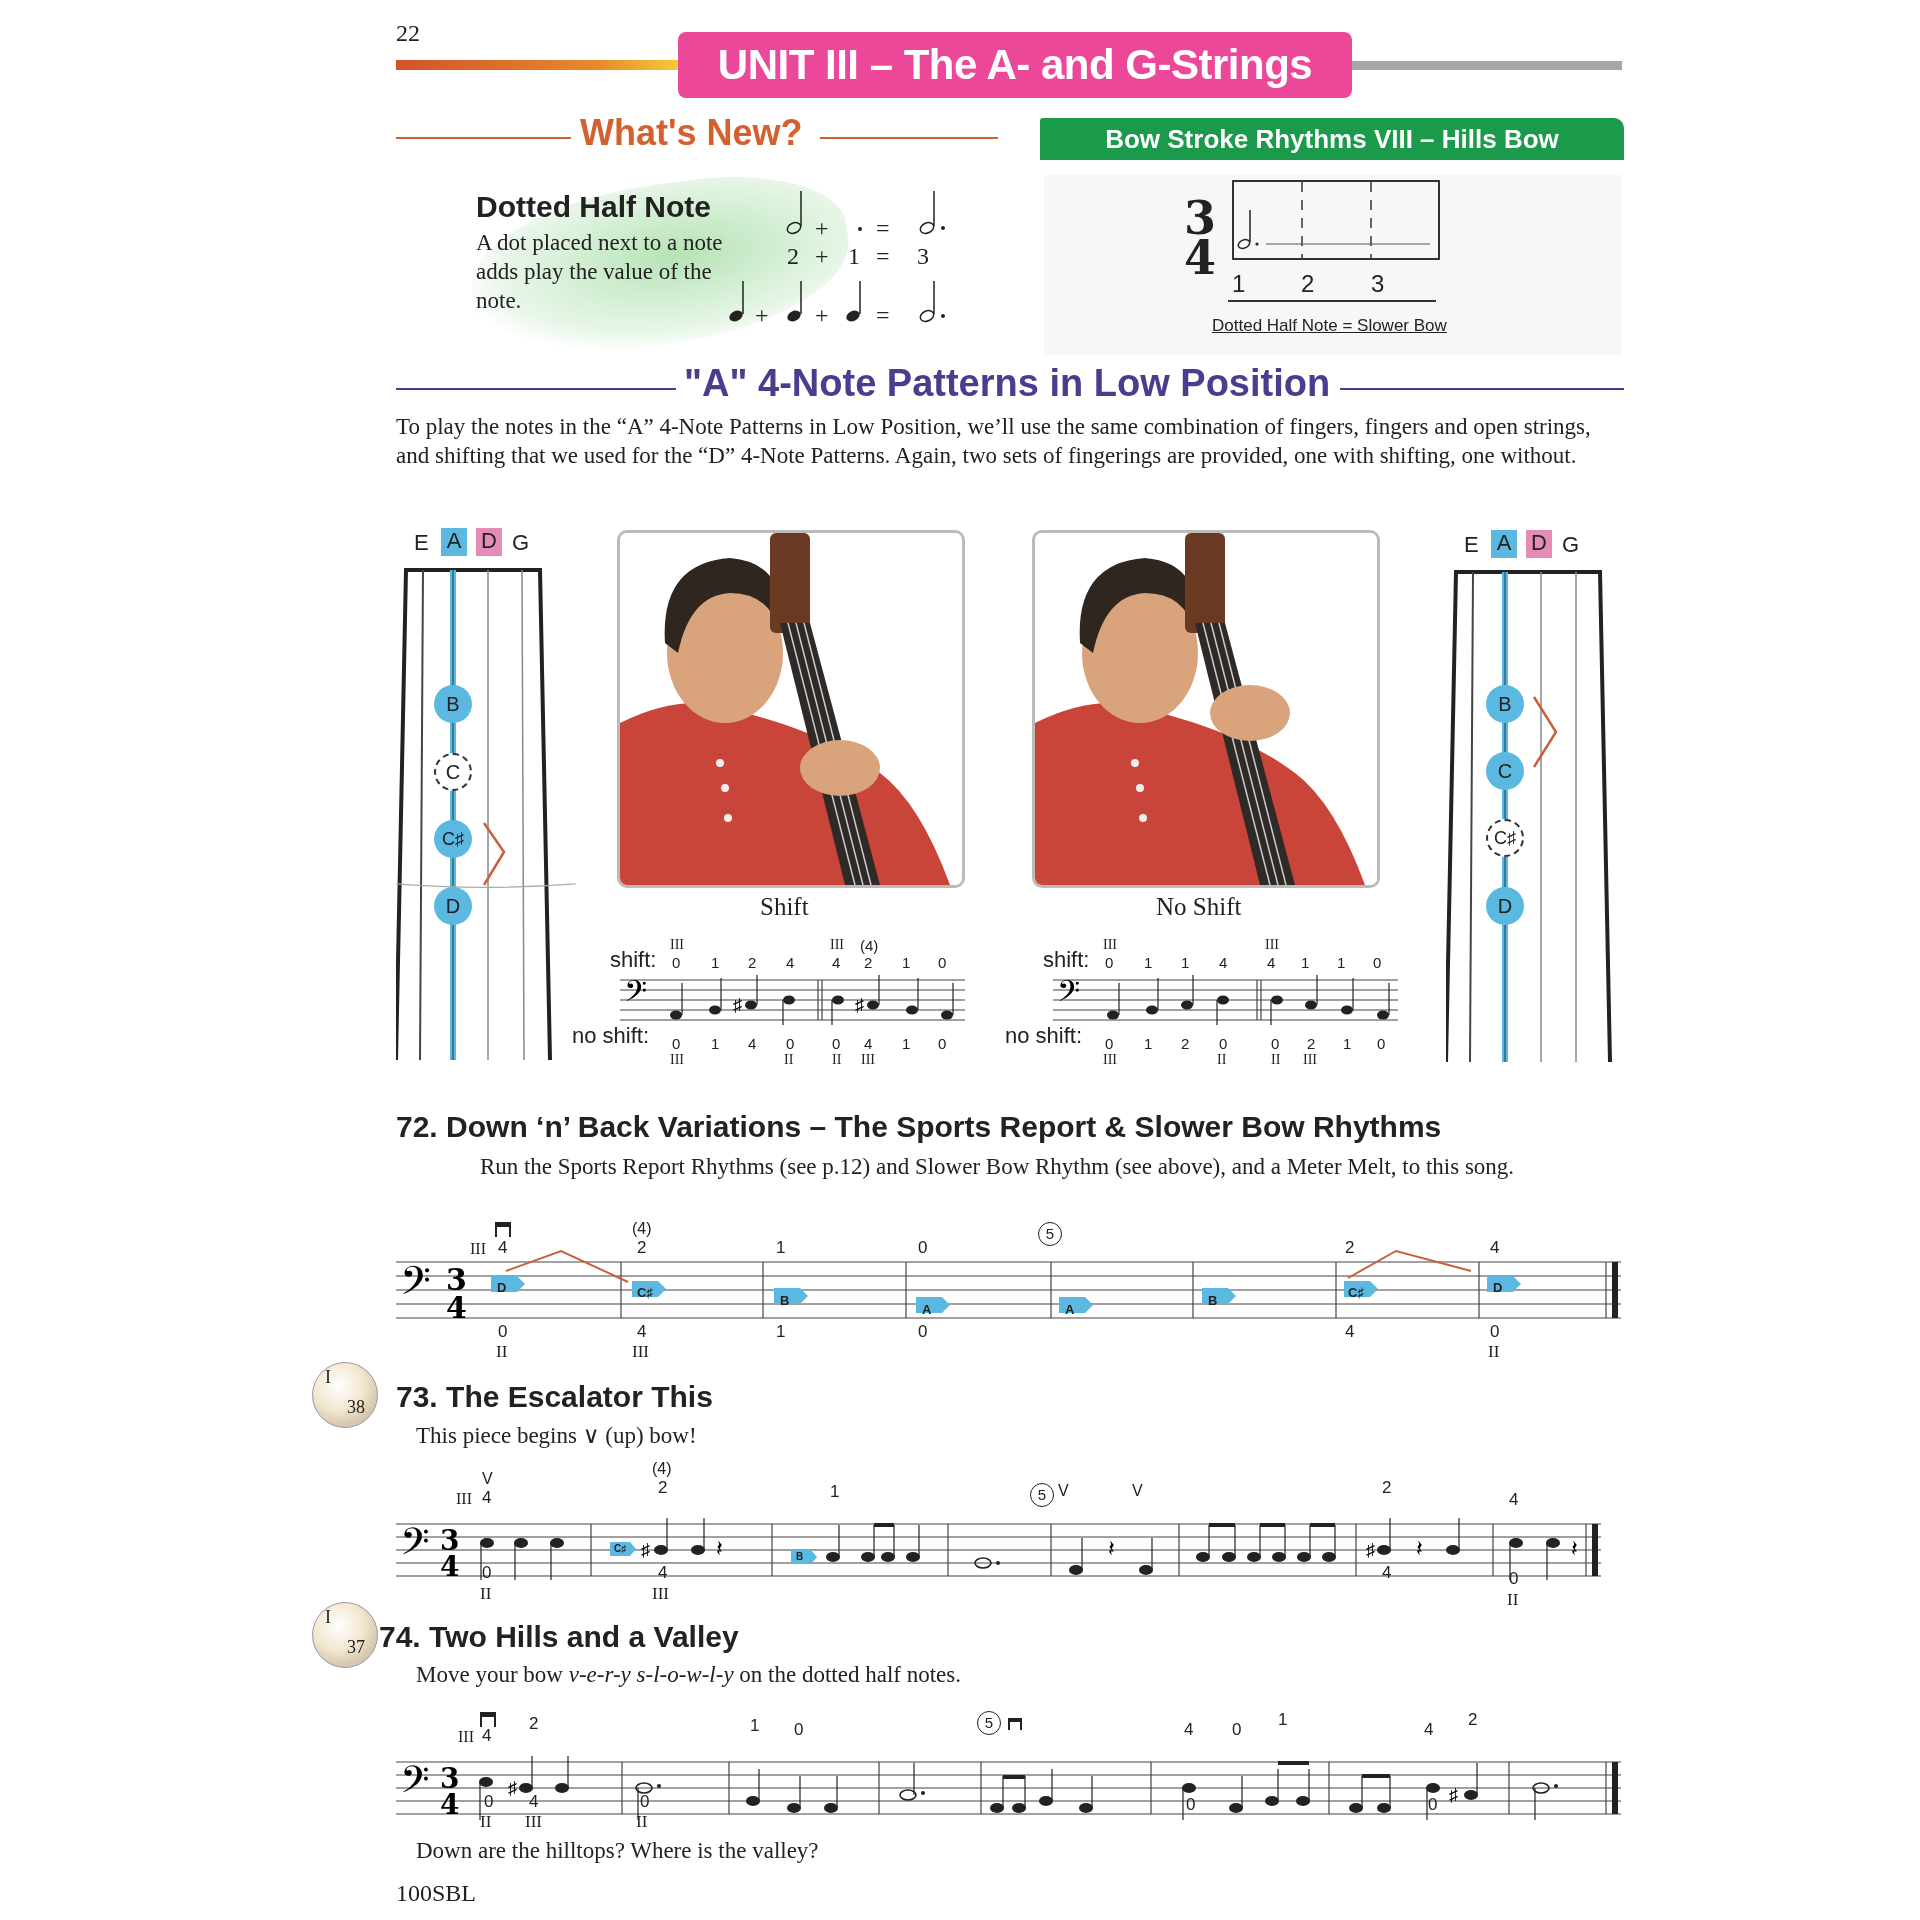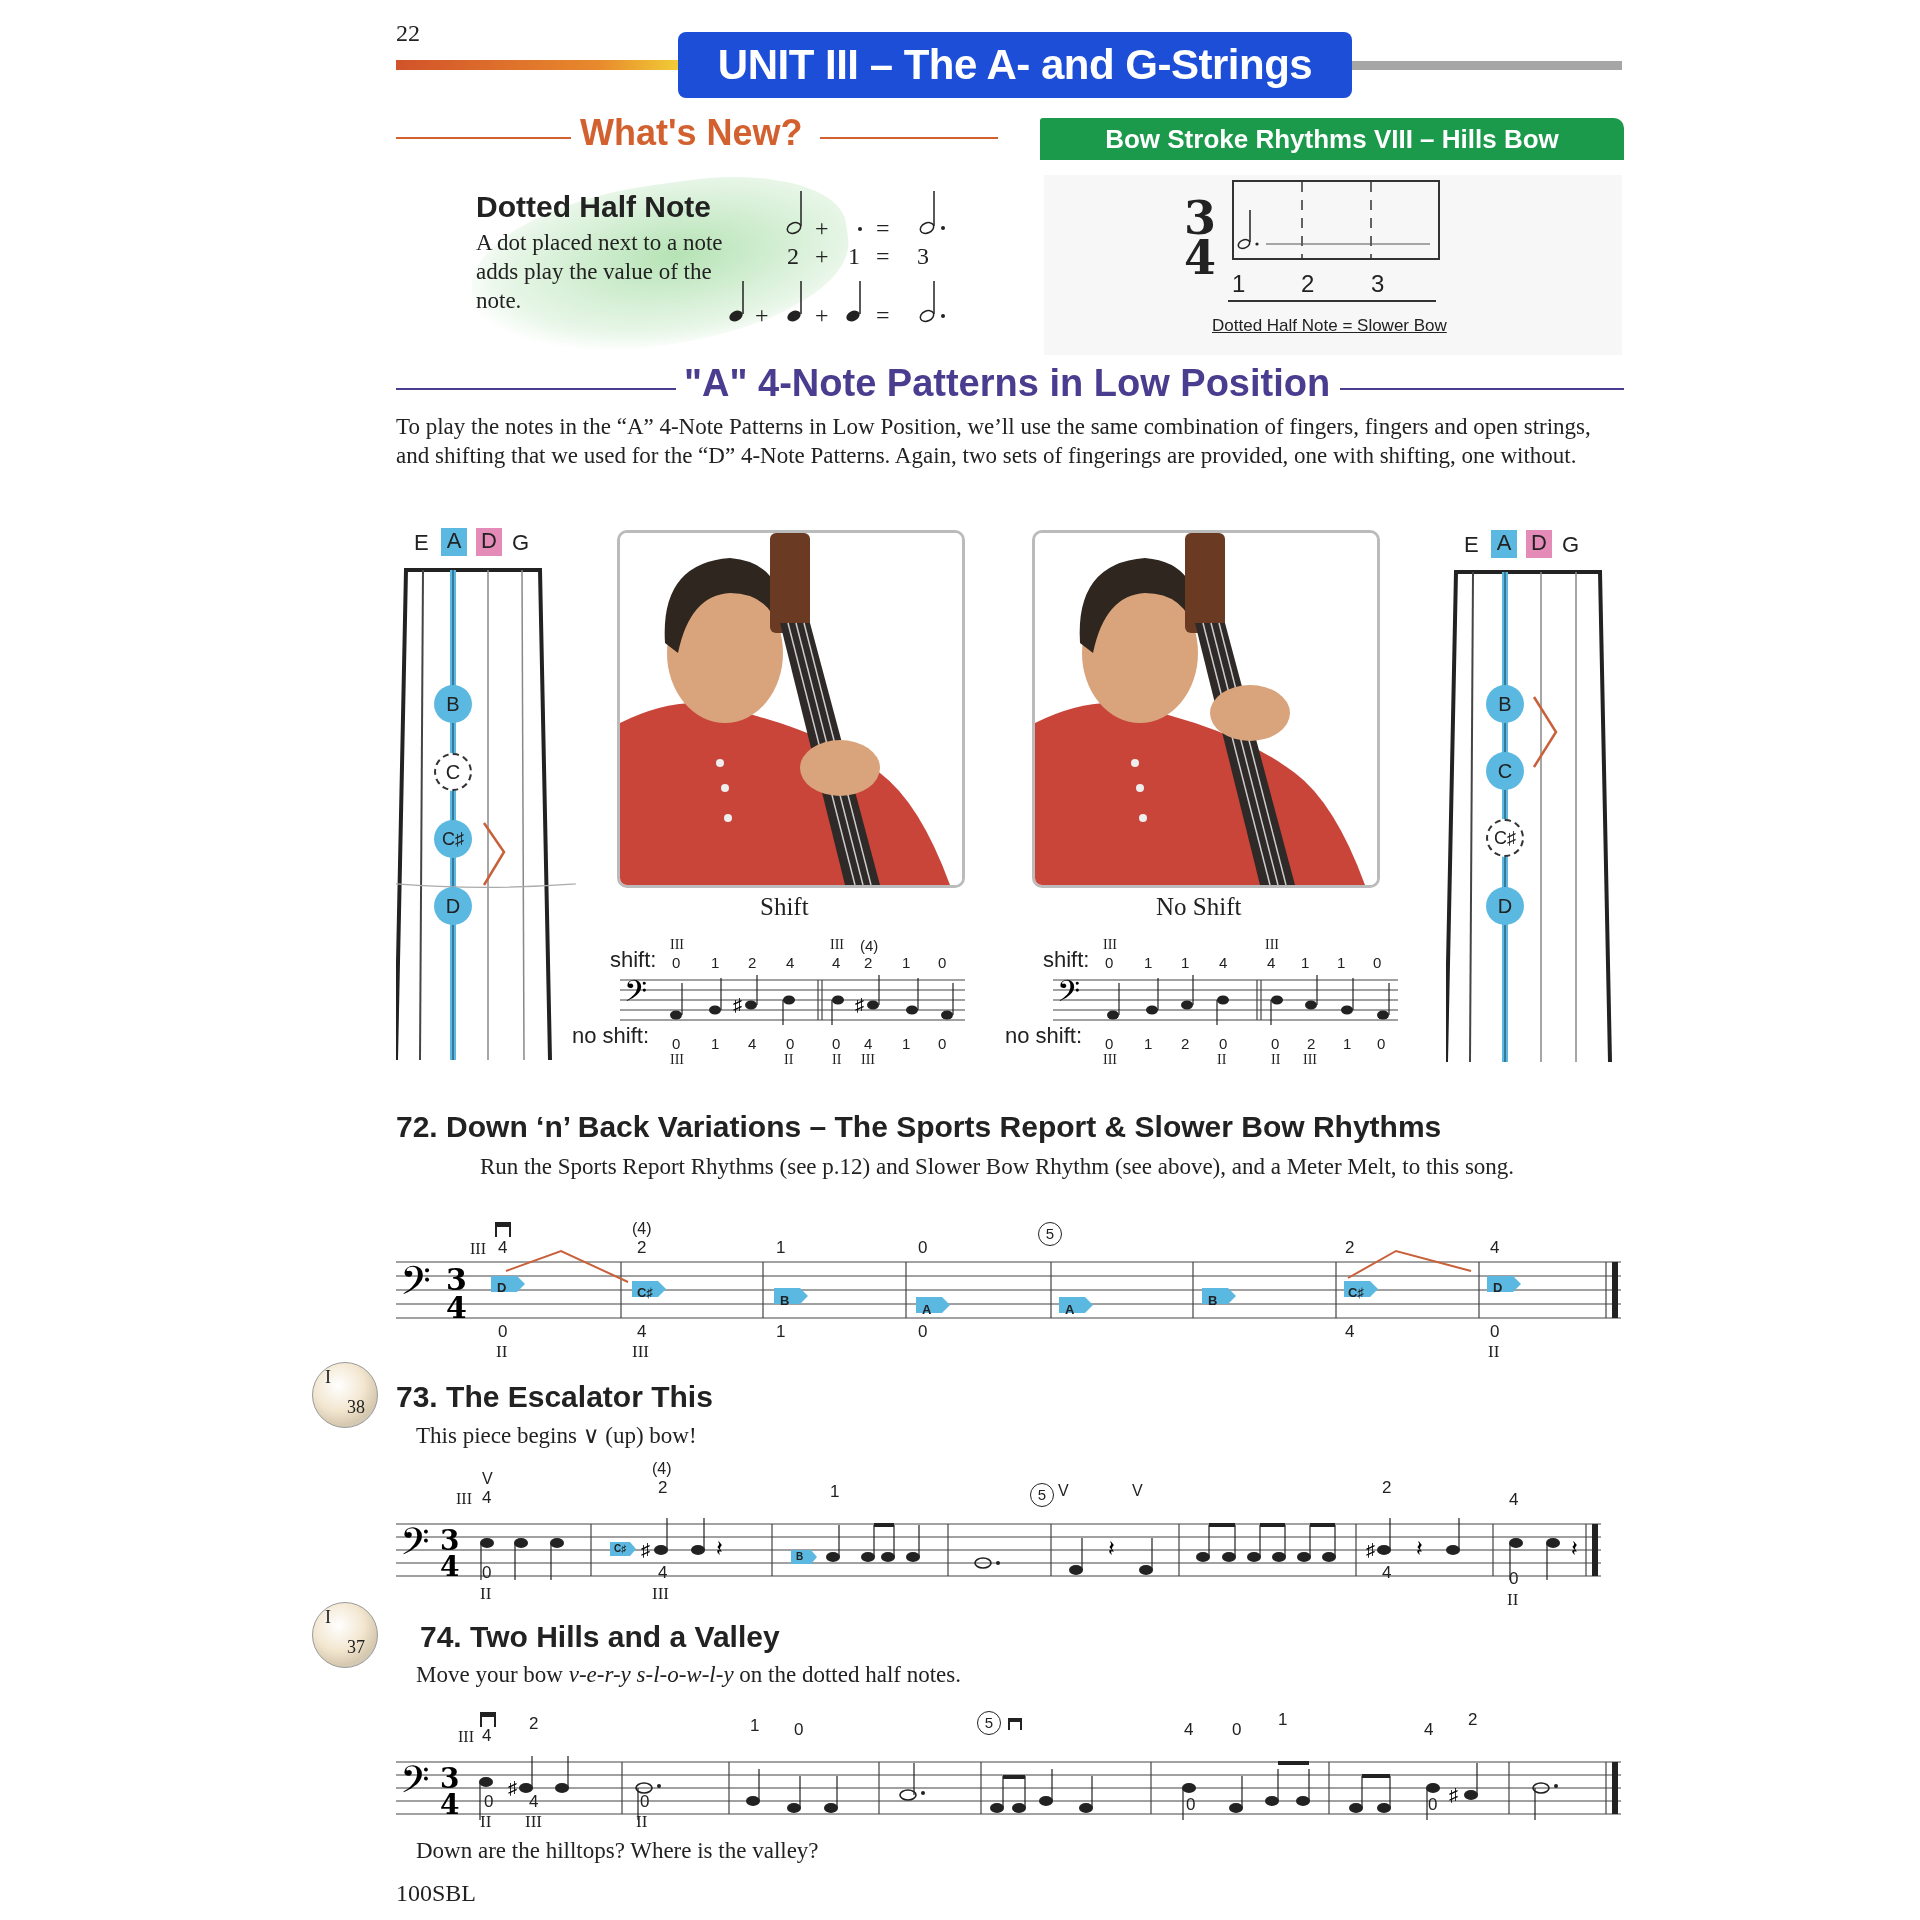--- a/index.html
+++ b/index.html
@@ -3,21 +3,21 @@
 <meta charset="utf-8">
 <style>
   html,body{margin:0;padding:0;background:#fff;}
   body{width:1920px;height:1920px;position:relative;overflow:hidden;font-family:"Liberation Serif",serif;color:#222;}
   .abs{position:absolute;}
   .sans{font-family:"Liberation Sans","DejaVu Sans",sans-serif;}
   .serif{font-family:"Liberation Serif","DejaVu Serif",serif;}
   .page-num{left:396px;top:20px;font-size:24px;}
   .bar-left{left:396px;top:60px;width:290px;height:10px;background:linear-gradient(90deg,#d2522a,#e88a2c 70%,#f2d237);}
   .bar-right{left:1340px;top:61px;width:282px;height:9px;background:#a6a6a6;}
-  .unit-banner{left:678px;top:32px;width:674px;height:66px;background:#1d4ed8;border-radius:8px;color:#fff;font-size:42px;font-weight:bold;display:flex;align-items:center;justify-content:center;letter-spacing:-0.5px;}
+  .unit-banner{left:678px;top:32px;width:674px;height:66px;background:#ec4899;border-radius:8px;color:#fff;font-size:42px;font-weight:bold;display:flex;align-items:center;justify-content:center;letter-spacing:-0.5px;}
   .whatsnew-line{height:2px;background:#d2612f;}
   .whatsnew{left:580px;top:112px;font-size:36px;font-weight:bold;color:#d2612f;}
   .bowbanner{left:1040px;top:118px;width:584px;height:42px;background:#1c9a4b;color:#fff;font-size:26px;font-weight:bold;display:flex;align-items:center;justify-content:center;border-radius:3px 10px 0 0;}
   .green-swash{left:470px;top:185px;width:380px;height:160px;background:radial-gradient(ellipse at 55% 45%,rgba(150,215,150,0.7),rgba(190,230,190,0.35) 60%,rgba(255,255,255,0) 75%);border-radius:50% 40% 50% 30%;transform:rotate(-8deg);}
   .dhn-title{left:476px;top:190px;font-size:30px;font-weight:bold;}
   .dhn-desc{left:476px;top:228px;font-size:23px;line-height:29px;width:250px;}
   .eq{font-size:24px;}
   .slower-area{left:1044px;top:175px;width:578px;height:180px;background:#f6f7f6;}
   .ts{font-family:"DejaVu Serif",serif;font-weight:bold;font-size:46px;line-height:40px;text-align:center;}
   .rbox{left:1232px;top:180px;width:208px;height:80px;border:2px solid #333;box-sizing:border-box;}
@@ -498,21 +498,21 @@
 <div class="abs fing" style="left:658px;top:1563px;font-size:17px;">4</div>
 <div class="abs roman" style="left:652px;top:1584px;font-size:17px;">III</div>
 <div class="abs fing" style="left:1382px;top:1563px;font-size:17px;">4</div>
 <div class="abs fing" style="left:1509px;top:1569px;font-size:17px;">0</div>
 <div class="abs roman" style="left:1507px;top:1590px;font-size:17px;">II</div>
 
 <div class="abs cd-icon" style="left:312px;top:1602px;">
   <span class="abs serif" style="left:12px;top:4px;font-size:18px;">I</span>
   <span class="abs serif" style="left:34px;top:34px;font-size:18px;">37</span>
 </div>
-<div class="abs sans song-title" style="left:420px;top:1620px;">
+<div class="abs sans song-title" style="left:379px;top:1620px;">
   <span>74.</span>&nbsp;<span>Two Hills and a Valley</span>
 </div>
 <div class="abs serif song-desc" style="left:416px;top:1662px;"><span>Move your bow </span><em>v-e-r-y  s-l-o-w-l-y</em><span> on the dotted half notes.</span></div>
 
 <svg class="abs" style="left:396px;top:1720px;" width="1230" height="130">
   <g stroke="#444" stroke-width="1.2">
     <line x1="0" y1="42" x2="1225" y2="42"></line>
       <line x1="0" y1="55" x2="1225" y2="55"></line>
       <line x1="0" y1="68" x2="1225" y2="68"></line>
       <line x1="0" y1="81" x2="1225" y2="81"></line>

